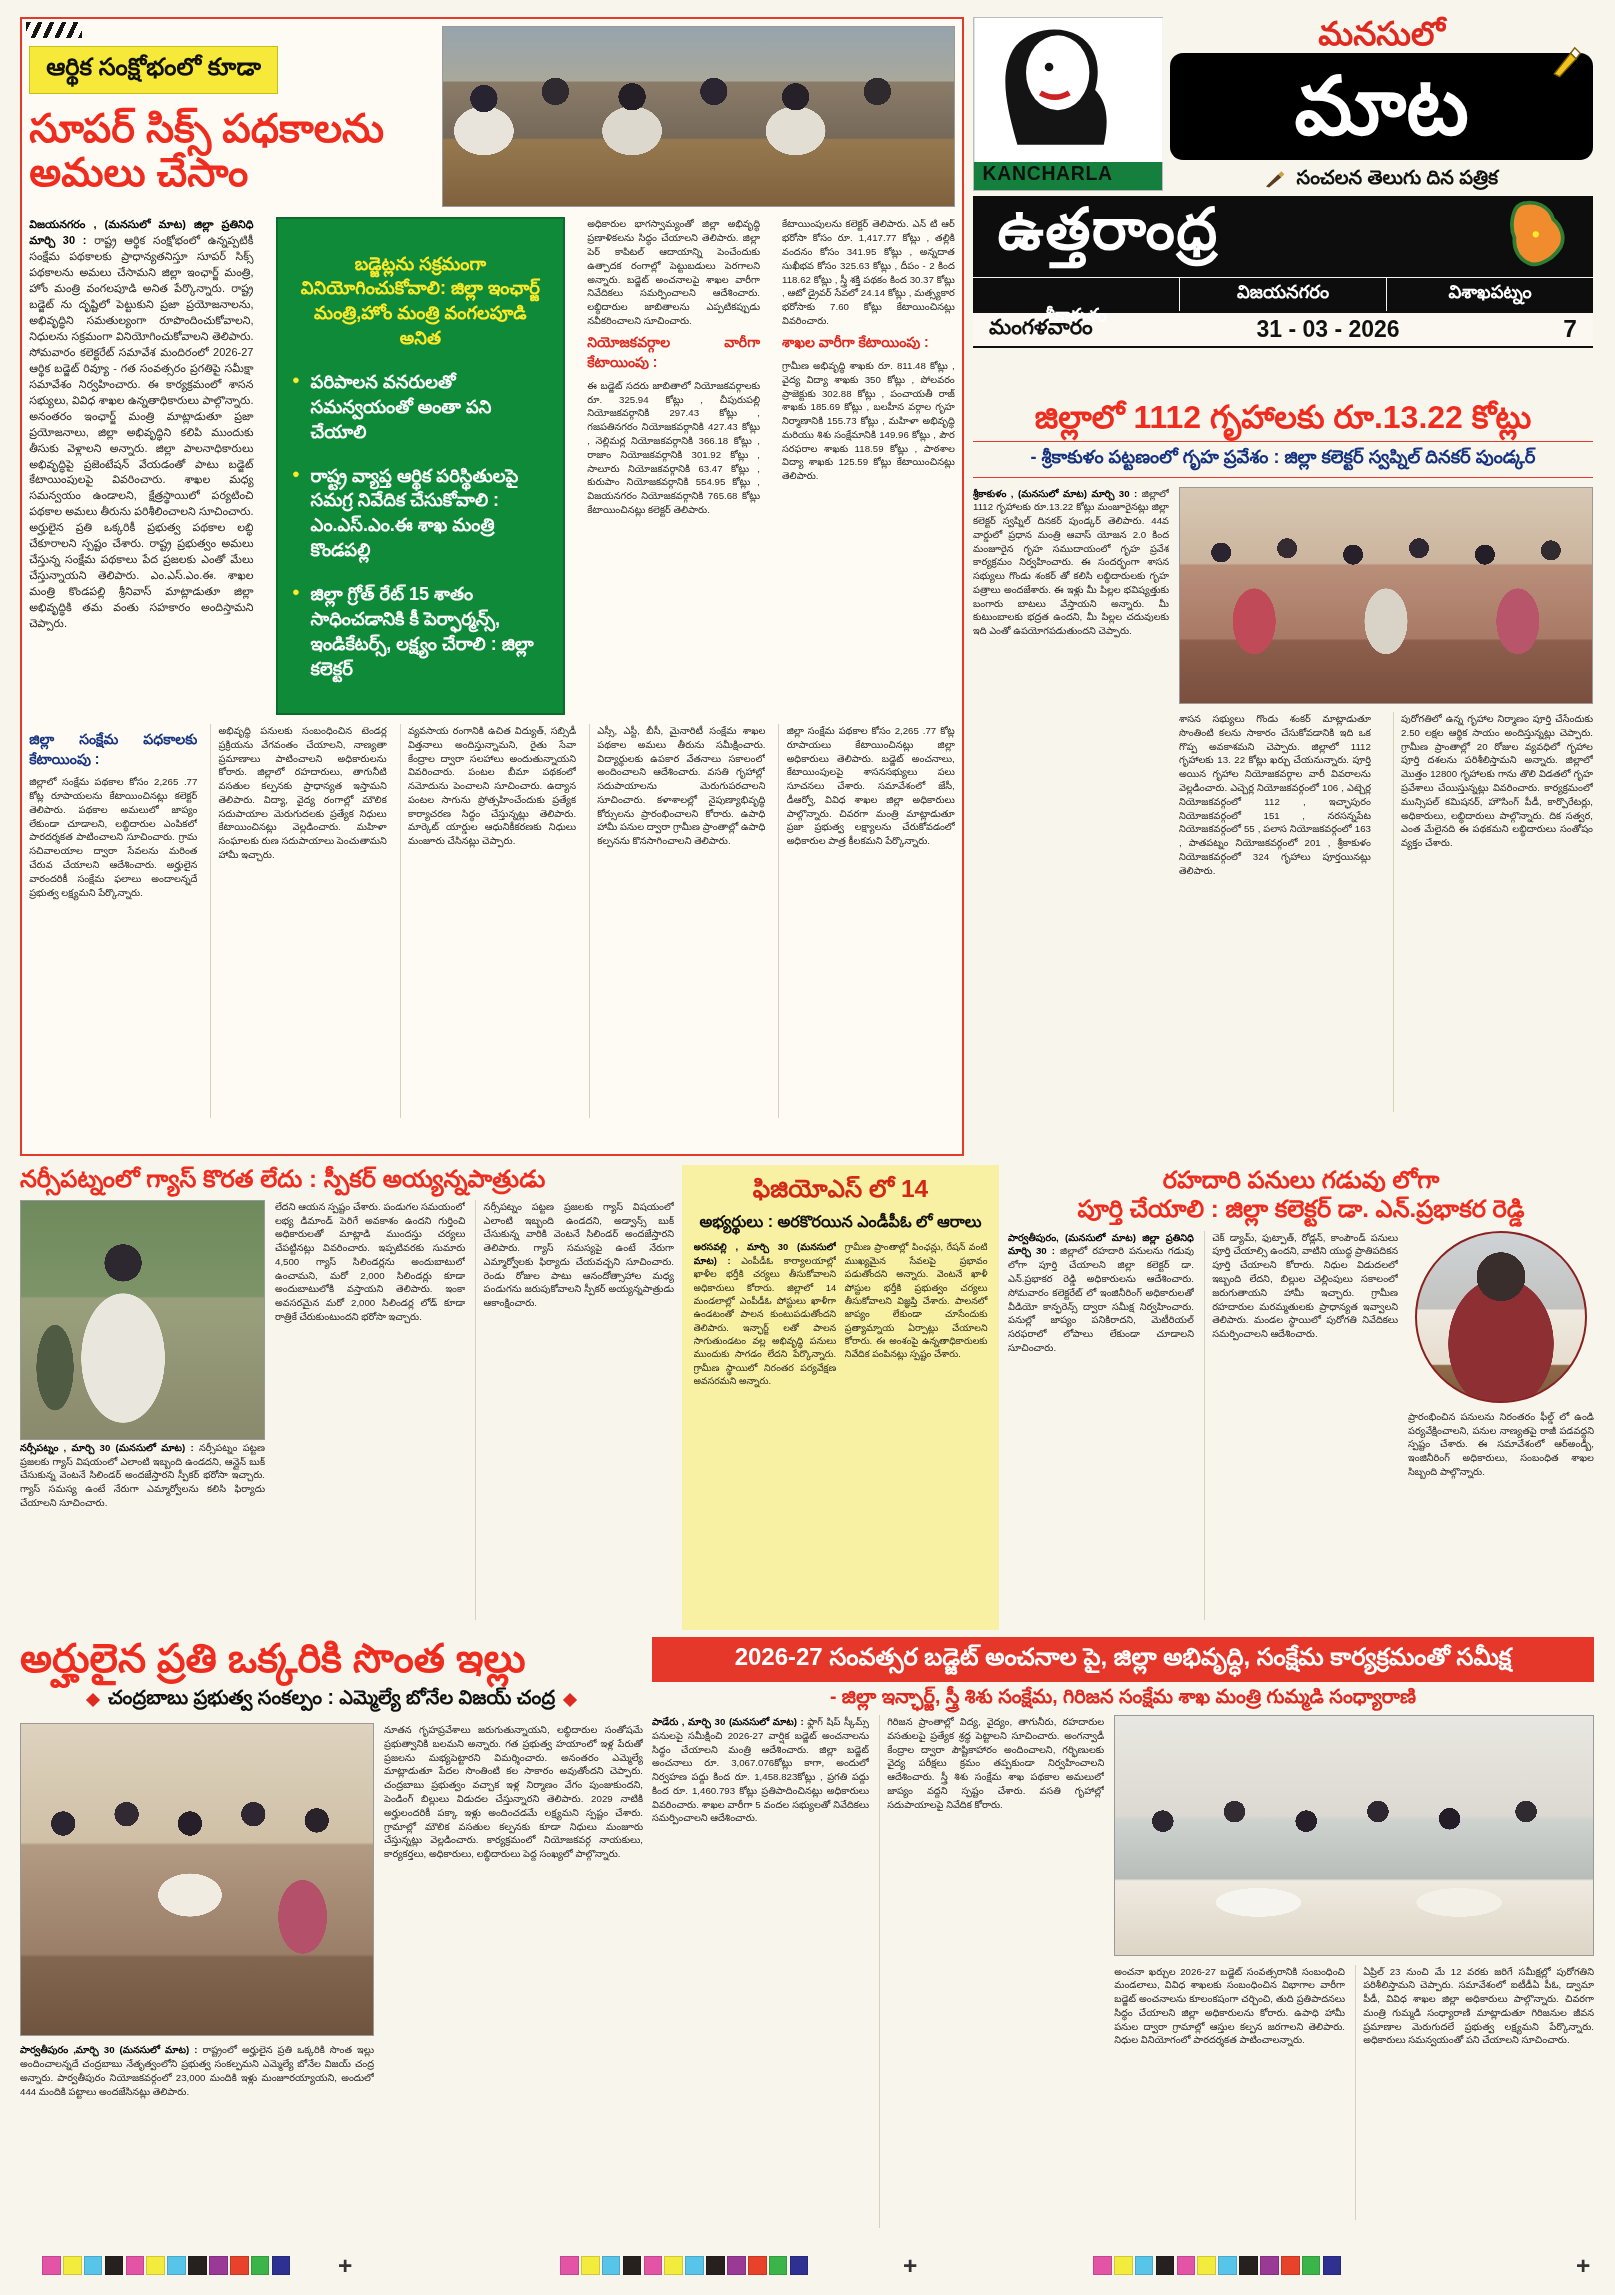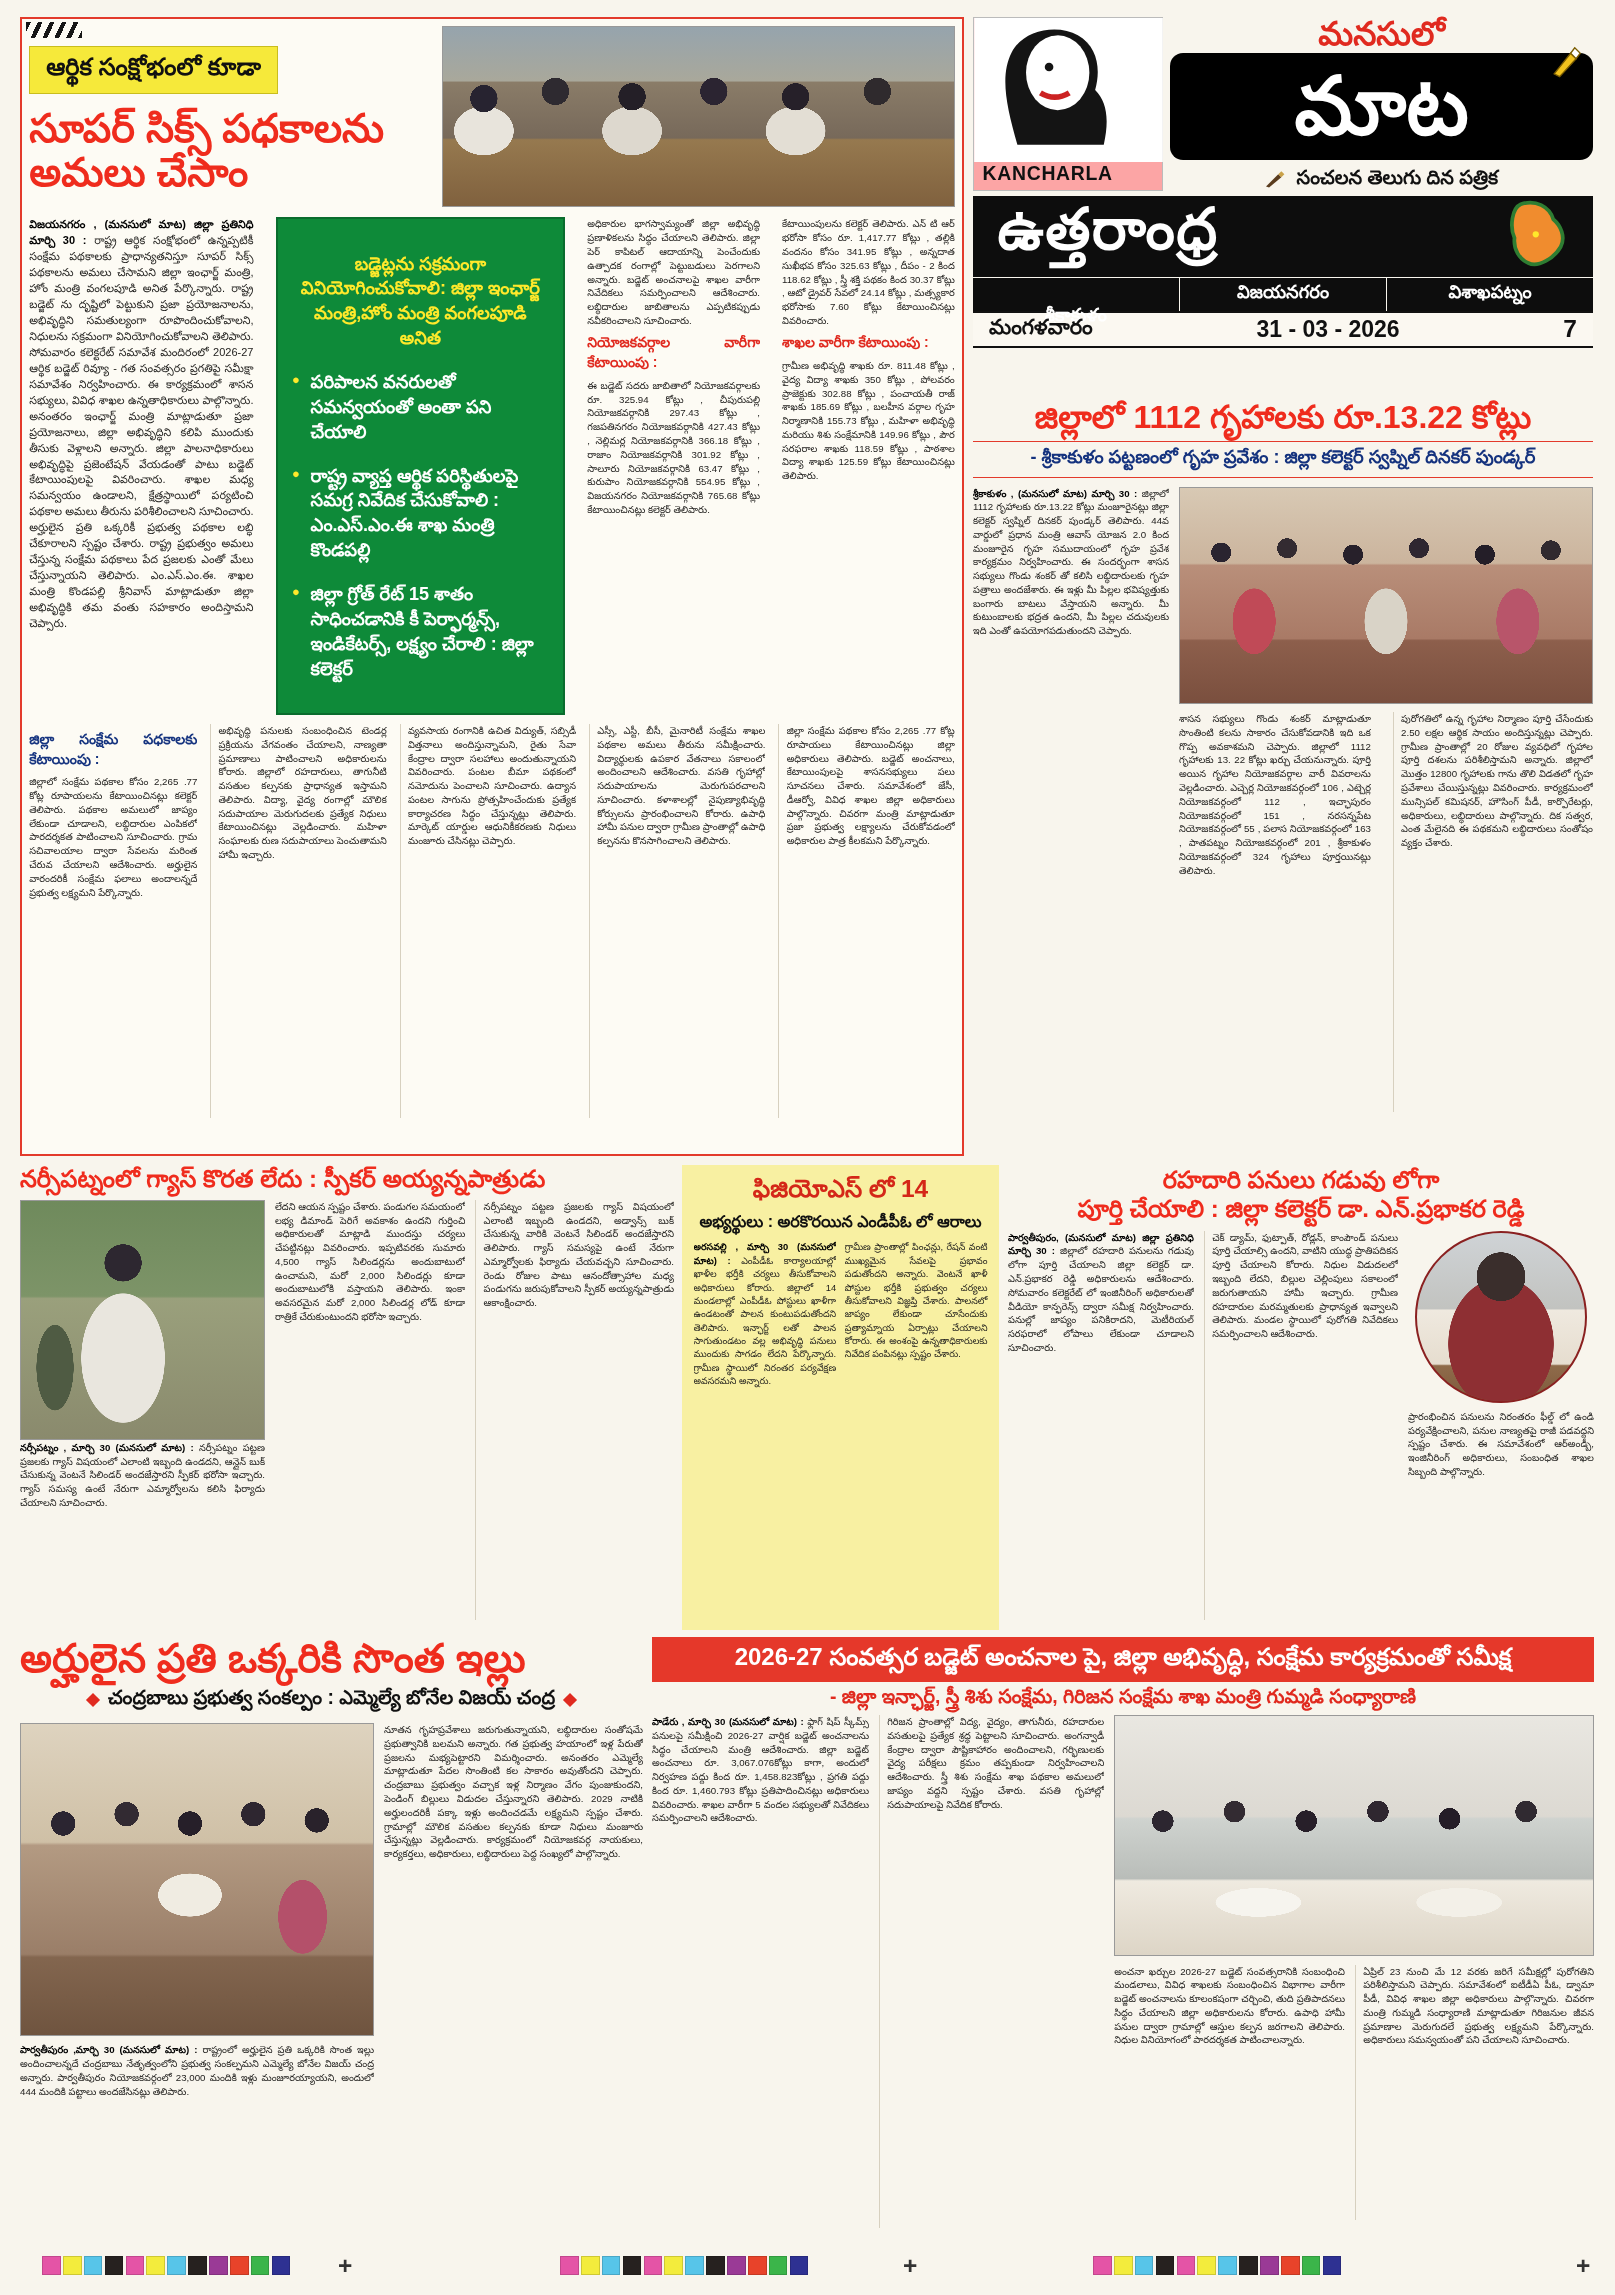--- a/index.html
+++ b/index.html
@@ -84,21 +84,21 @@
   .gb-head::before{content:"";}
   .lead-mid .side-col{width:181px;}
   .col-subhead{font-weight:bold;font-size:14px;margin:5.8px 0;color:#e02a1f;}
   .col-subhead.blue{color:#15337f;}
   .lead-bottom{display:flex;gap:13px;margin-top:8.6px;height:394px;}
   .lead-bottom .col{flex:1;}
 
   
   .masthead{position:absolute;left:973px;top:17.3px;width:620px;height:376px;}
   .mast-top{display:flex;height:174px;gap:7.2px;}
-  .logo-box{width:190px;background:#fca5a5;border:0.7px solid #bbb;position:relative;box-sizing:border-box;}
+  .logo-box{width:190px;background:#15803d;border:0.7px solid #bbb;position:relative;box-sizing:border-box;}
   .logo-caption{position:absolute;left:8.6px;bottom:5.8px;font-weight:bold;font-size:19.4px;letter-spacing:0.7px;color:#111;}
   .brand{flex:1;position:relative;text-align:center;}
   .brand-top{font-size:33px;font-weight:bold;color:#e02a1f;line-height:1.05;}
   .brand-box{margin-top:1.4px;height:107px;background:#000000;border-radius:13px;display:flex;align-items:center;justify-content:center;position:relative;}
   .brand-main{color:#fff;font-weight:bold;font-size:81px;line-height:1;}
   .pen{position:absolute;right:10px;top:-8.6px;}
   .tagline{margin-top:5.8px;font-size:19.4px;font-weight:bold;color:#111;display:flex;align-items:center;justify-content:center;gap:7.2px;}
   .edition-bar{margin-top:4.3px;height:81px;background:#0d0d0d;color:#fff;display:flex;align-items:center;position:relative;}
   .edition{font-size:58px;font-weight:bold;padding-left:24.5px;letter-spacing:1.4px;}
   .map{position:absolute;right:13px;top:2.9px;}

